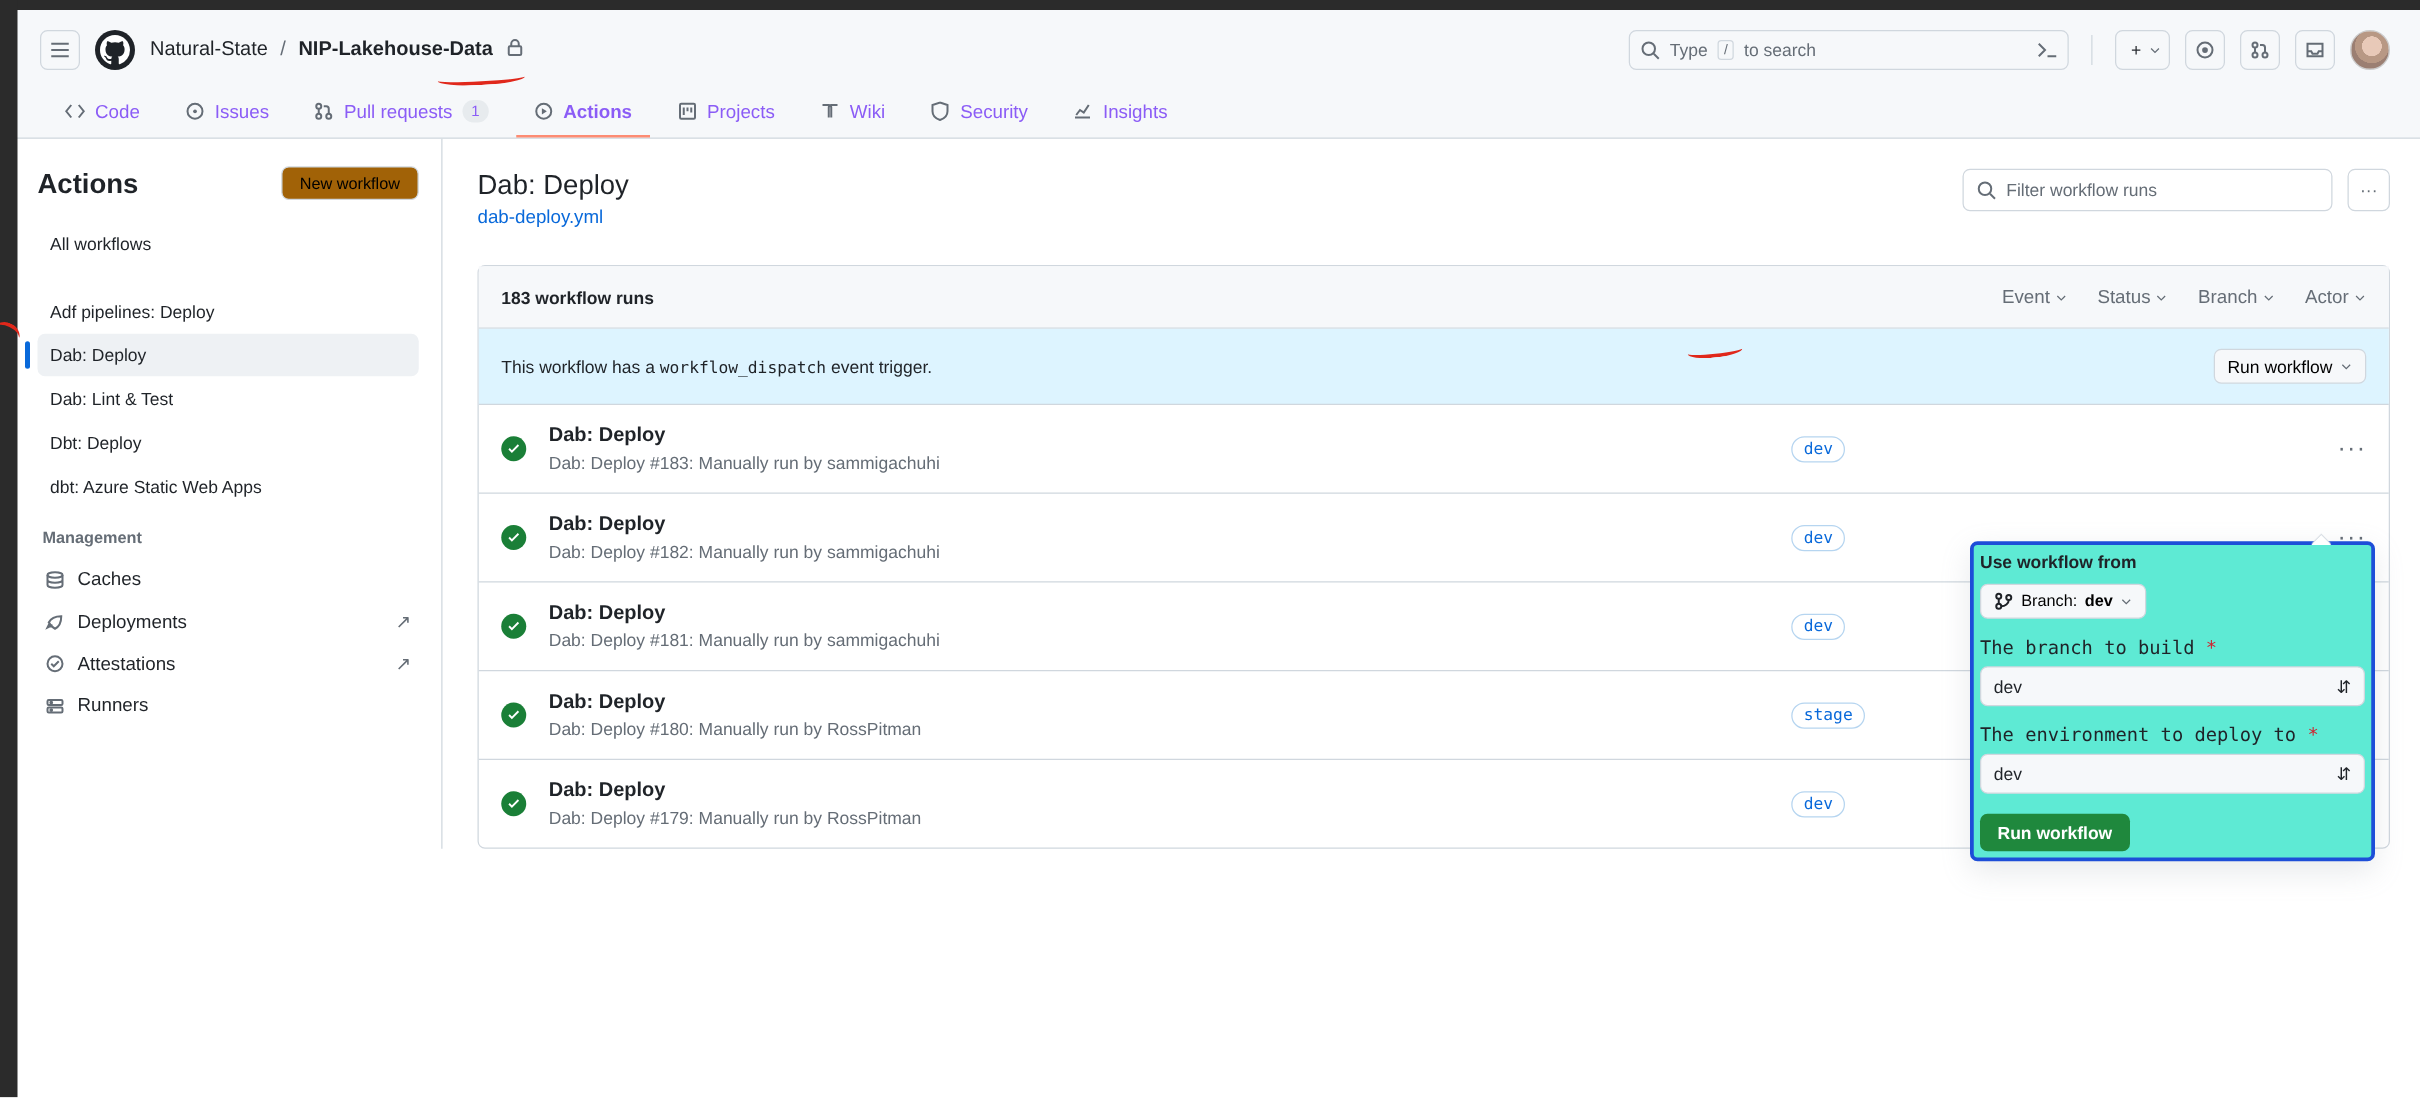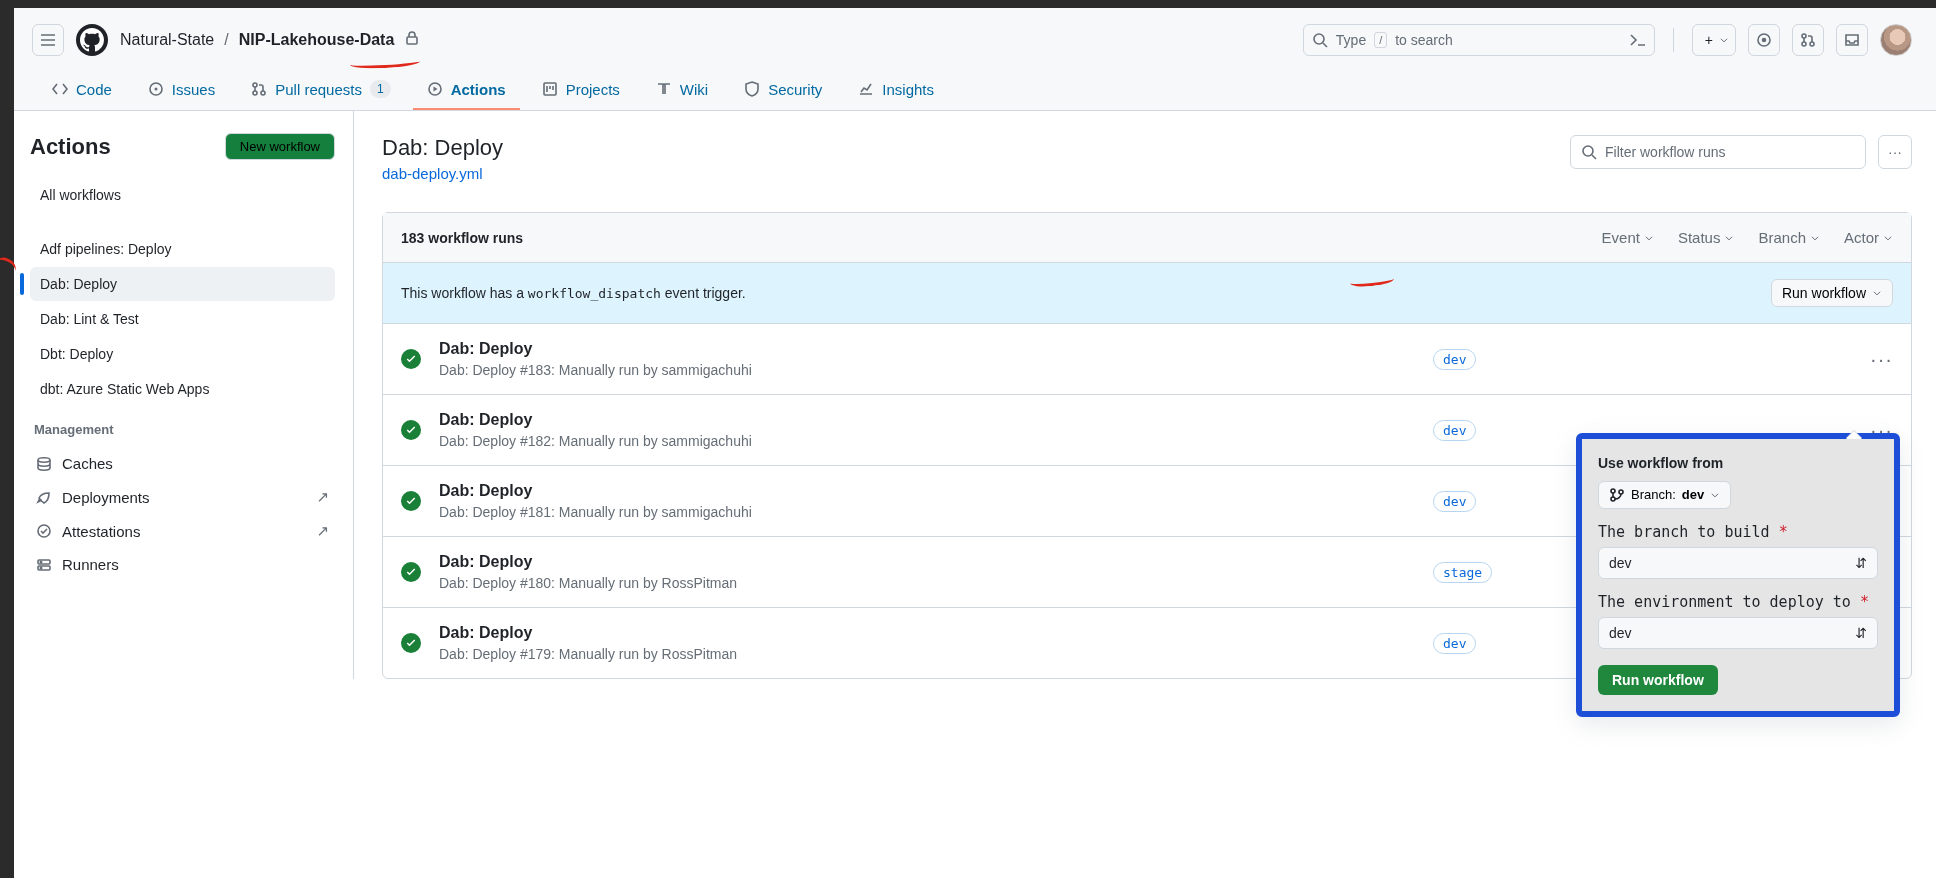--- a/index.html
+++ b/index.html
@@ -18,28 +18,28 @@
   .crumb .repo { font-weight:700;text-align:center;}
   .lock { color:#656d76; }
   .spacer { flex:1; }
   .search { width: 352px; height:32px; border:1px solid #d0d7de; border-radius:6px; display:flex; align-items:center; padding:0 8px; gap:8px; color:#656d76;}
   .search .kbd { border:1px solid #d0d7de; padding:0 4px; border-radius:3px; font-size:11px; display:inline-flex; align-items:center; height:16px;}
   .divider-v { width:1px; height:24px; background:#d0d7de; margin:0 6px;}
   .btn-drop { height:32px; border:1px solid #d0d7de; border-radius:6px; display:flex; align-items:center; padding:0 6px; gap:0;}
   .btn-sq { width:32px; height:32px; border:1px solid #d0d7de; border-radius:6px; display:flex;align-items:center;justify-content:center;}
   .avatar { width:32px; height:32px; border-radius:50%; background: radial-gradient(circle at 55% 40%, #e8c9b8 32%, #b89884 33% 55%, #9b7f72 56%); border:1px solid #ccc;}
   .gh-tabs { display:flex; gap:8px; padding-left:6px; }
-  .gh-tab { display:flex; align-items:center; gap:8px; padding: 10px 14px; color:#0369a1; border-bottom:2px solid transparent; font-size:15px;}
+  .gh-tab { display:flex; align-items:center; gap:8px; padding: 10px 14px; color:#8b5cf6; border-bottom:2px solid transparent; font-size:15px;}
   .gh-tab.active { border-bottom-color:#fd8c73; font-weight:600;}
   .counter { background:#d0d7de69; border-radius:10px; padding:0 7px; font-size:12px; height:18px; display:inline-flex; align-items:center;}
   .main { display:flex; }
   .side { width:354px; border-right:1px solid #d0d7de; padding:22px 18px 22px 30px; }
   .side-head { display:flex; align-items:center; justify-content:space-between; margin-bottom:18px;}
   .side-head h2 { font-size:22px; font-weight:600;}
-  .btn { border:1px solid #d0d7de; background:#15803d; border-radius:6px; padding:5px 14px; font-size:13px; font-weight:500;}
+  .btn { border:1px solid #d0d7de; background:#a16207; border-radius:6px; padding:5px 14px; font-size:13px; font-weight:500;}
   .side a.wf { display:block; padding:9px 10px; border-radius:6px; color:#1f2328; text-decoration:none; font-size:14px; margin:1px 0;}
   .side a.wf.selected { background:#eef1f4; position:relative;}
   .side a.wf.selected::before { content:""; position:absolute; left:-10px; top:6px; bottom:6px; width:4px; background:#0969da; border-radius:4px;}
   .side-group-h { color:#656d76; font-size:13px; font-weight:600; margin:16px 0 10px 4px;}
   .mgmt { display:flex; align-items:center; gap:10px; padding:8px 6px; font-size:15px;}
   .mgmt .ext { margin-left:auto; color:#656d76;}
   .content { flex:1; padding:24px 24px 0 28px; position:relative;}
   .title-row { display:flex; align-items:flex-start; gap:12px;}
   .title-row h1 { font-size:22px; font-weight:400;}
   .yml { color:#0969da; font-size:15px; text-decoration:none; display:inline-block; margin-top:4px;}
@@ -56,21 +56,21 @@
   .runrow:last-child { border-bottom:none;}
   .status-ico { width:20px;height:20px;border-radius:50%;background:#1a7f37;display:flex;align-items:center;justify-content:center;}
   .status-ico svg{fill:#fff;width:12px;height:12px;}
   .run-title { font-weight:600; font-size:16px;}
   .run-sub { color:#656d76; font-size:14px; margin-top:4px;}
   .branch-pill { display:inline-block; padding:2px 9px; border:1px solid #b6d5f0; border-radius:999px; font-family: ui-monospace, monospace; font-size:13px; color:#0969da; background:#fff;}
   .timecol { color:#656d76; font-size:14px;}
   .timecol .line { display:flex; align-items:center; gap:6px; margin:1px 0;}
   .kebab { color:#656d76; font-size:20px; text-align:right;letter-spacing:1px;}
   
-  .popover { position:absolute; right:36px; top: 322px; width:324px; background:#e5e5e5; border:6px solid #1d4ed8; border-radius:6px; box-shadow:0 8px 24px rgba(140,149,159,.2); padding:16px; z-index:20;}
+  .popover { position:absolute; right:36px; top: 322px; width:324px; background:#5eead4; border:3px solid #1d4ed8; border-radius:6px; box-shadow:0 8px 24px rgba(140,149,159,.2); padding:5px; z-index:20;}
   .popover .caret { position:absolute; top:-8px; right:32px; width:0;height:0;border-left:8px solid transparent;border-right:8px solid transparent;border-bottom:8px solid #fff; filter: drop-shadow(0 -1px 0 #d0d7de);}
   .popover .hdr { font-size:14px; font-weight:600; margin-bottom:10px;}
   .popover .branch-btn { border:1px solid #d0d7de; background:#f6f8fa; border-radius:6px; padding:5px 10px; display:inline-flex;align-items:flex-start; gap:6px; font-size:13px;}
   .popover label { font-family: ui-monospace, monospace; font-size:15px; display:block; margin:14px 0 6px;}
   .popover label .req { color:#cf222e;}
   .popover .sel { width:100%; height:32px; border:1px solid #d0d7de; background:#f6f8fa; border-radius:6px; padding:0 10px; display:flex; align-items:center; justify-content:space-between;}
   .popover .submit { background:#1f883d; color:#fff; border:none; border-radius:6px; padding:7px 14px; font-weight:600; font-size:14px; margin-top:16px;}
   
   .ann-red1 { position:absolute; left:350px; top:58px; width:70px; height:10px; border-bottom:3px solid #e0281b; border-radius:0 0 60% 60%; transform:rotate(-3deg); z-index:6;}
   .ann-red2 { position:absolute; left:-6px; top:258px; width:22px; height:18px; border-top:3px solid #e0281b; border-radius:60% 60% 0 0; transform:rotate(25deg); z-index:6;}

